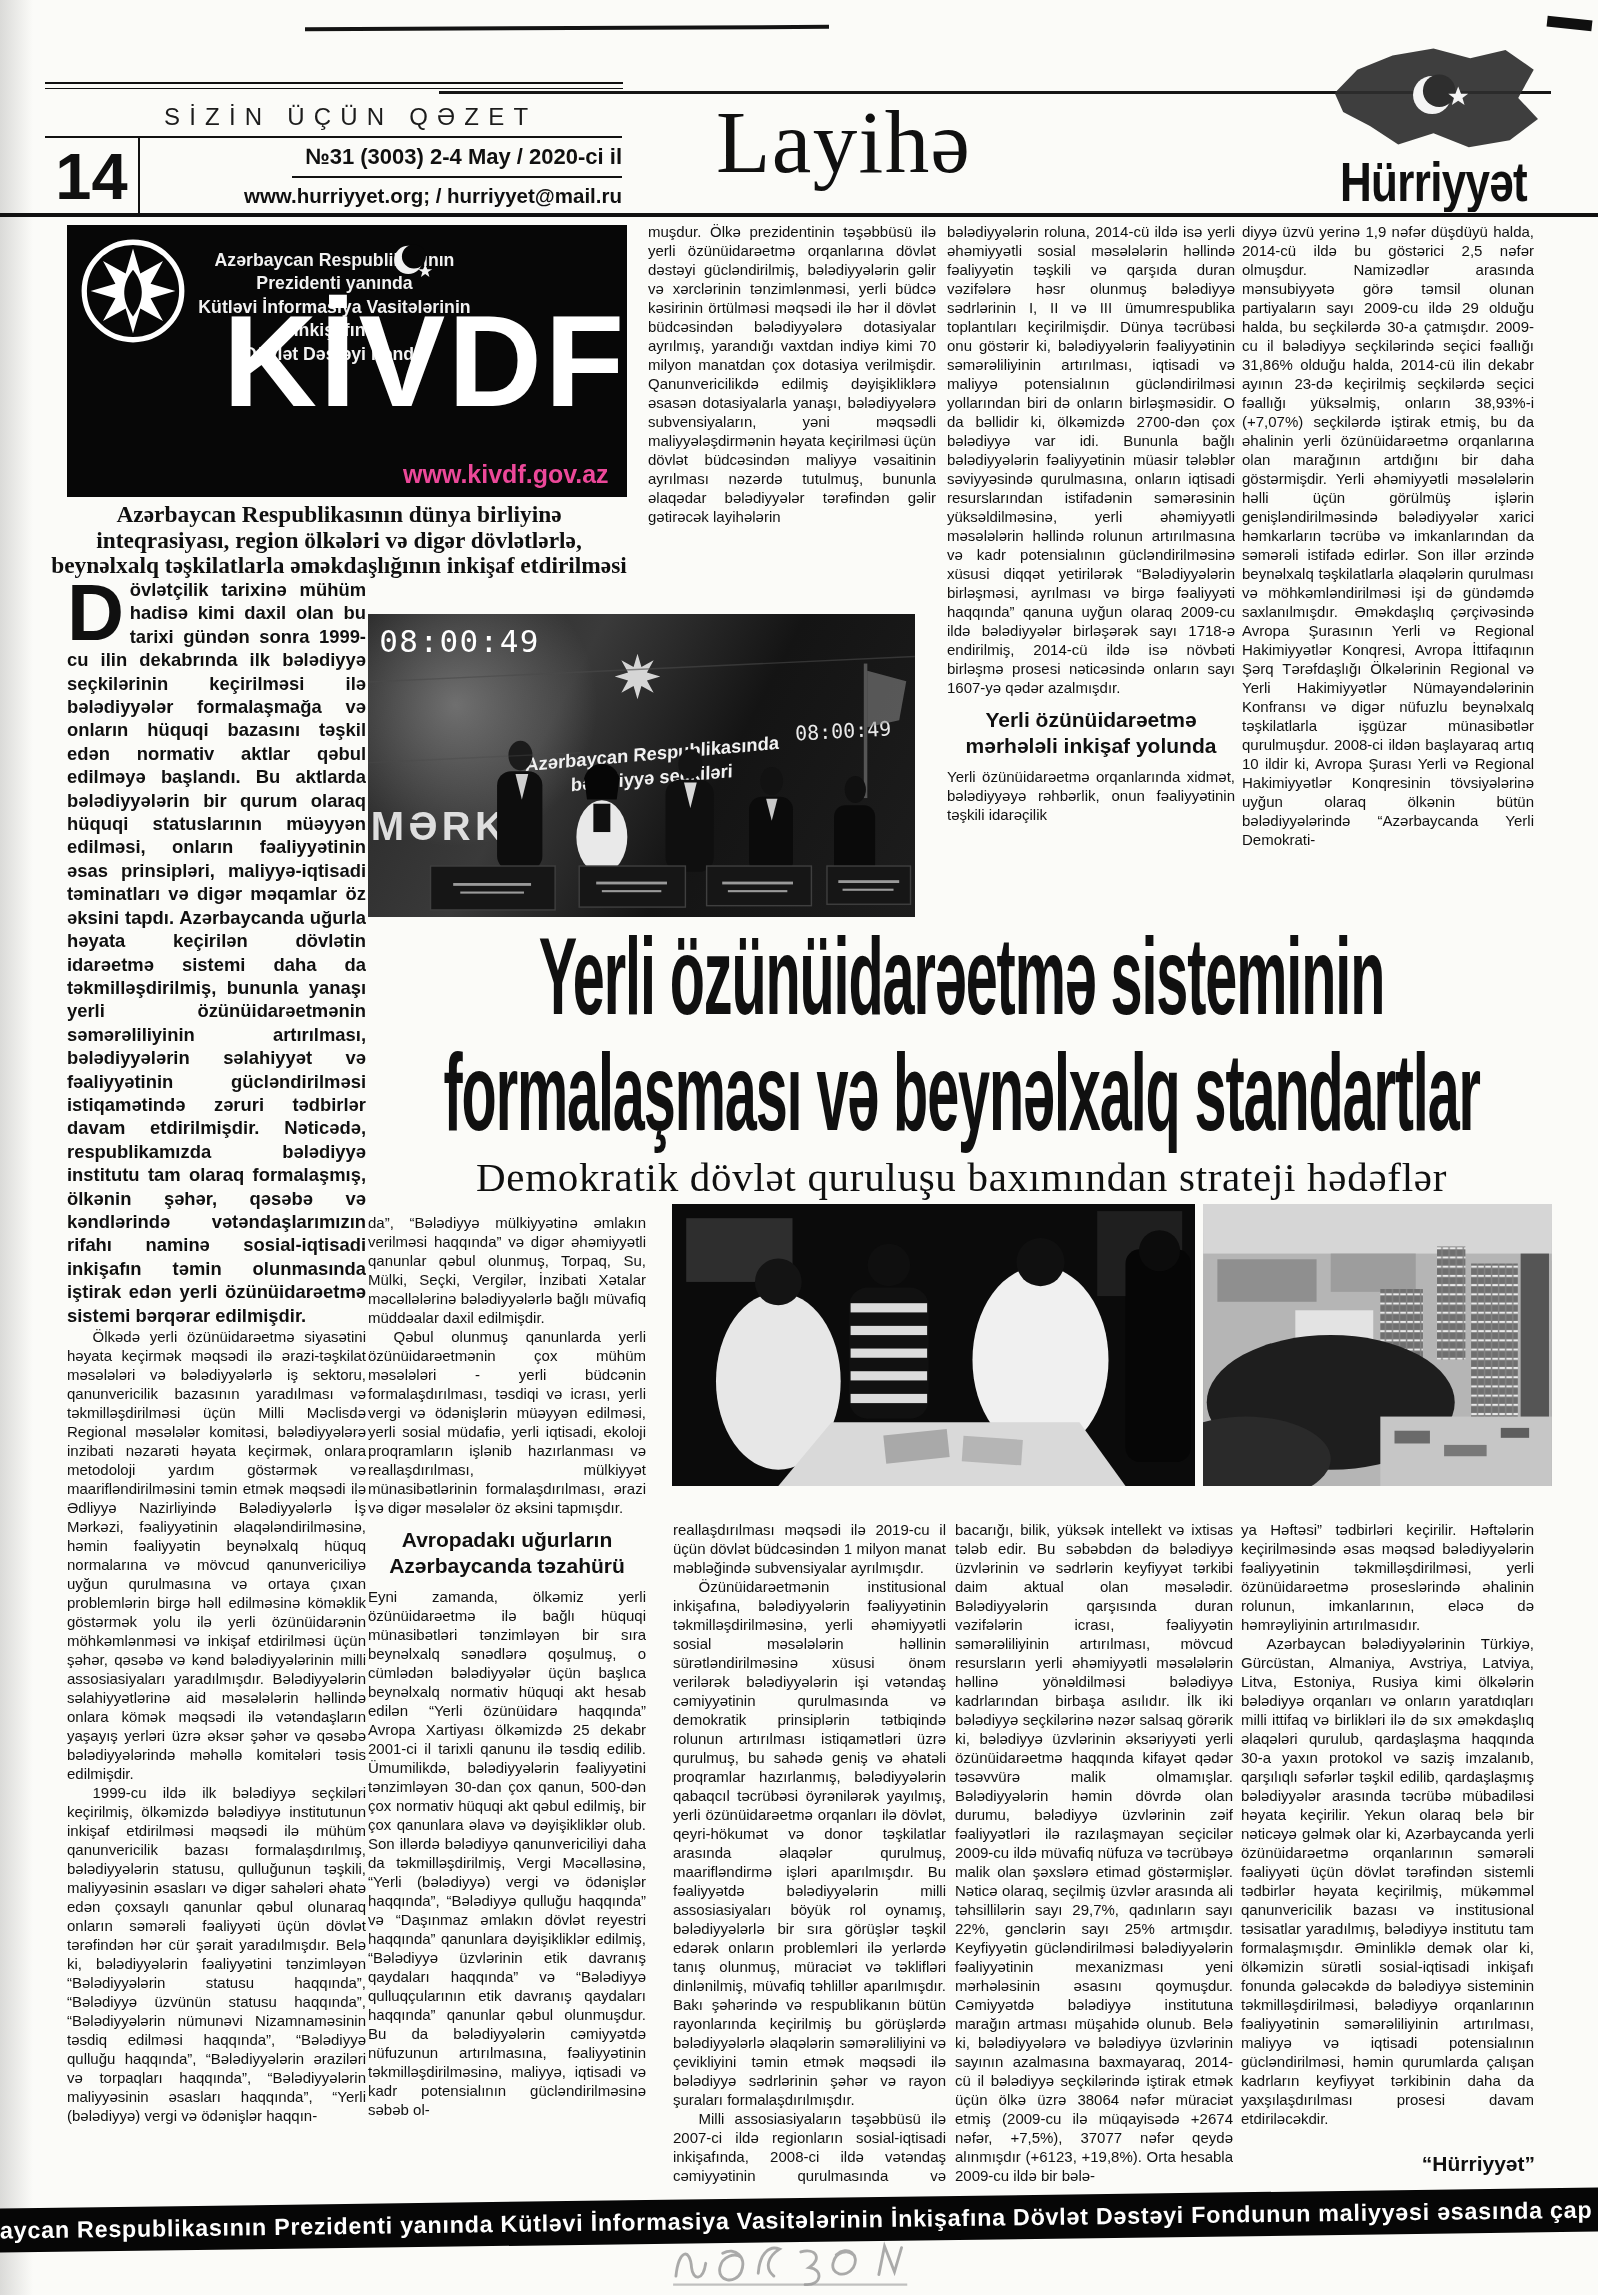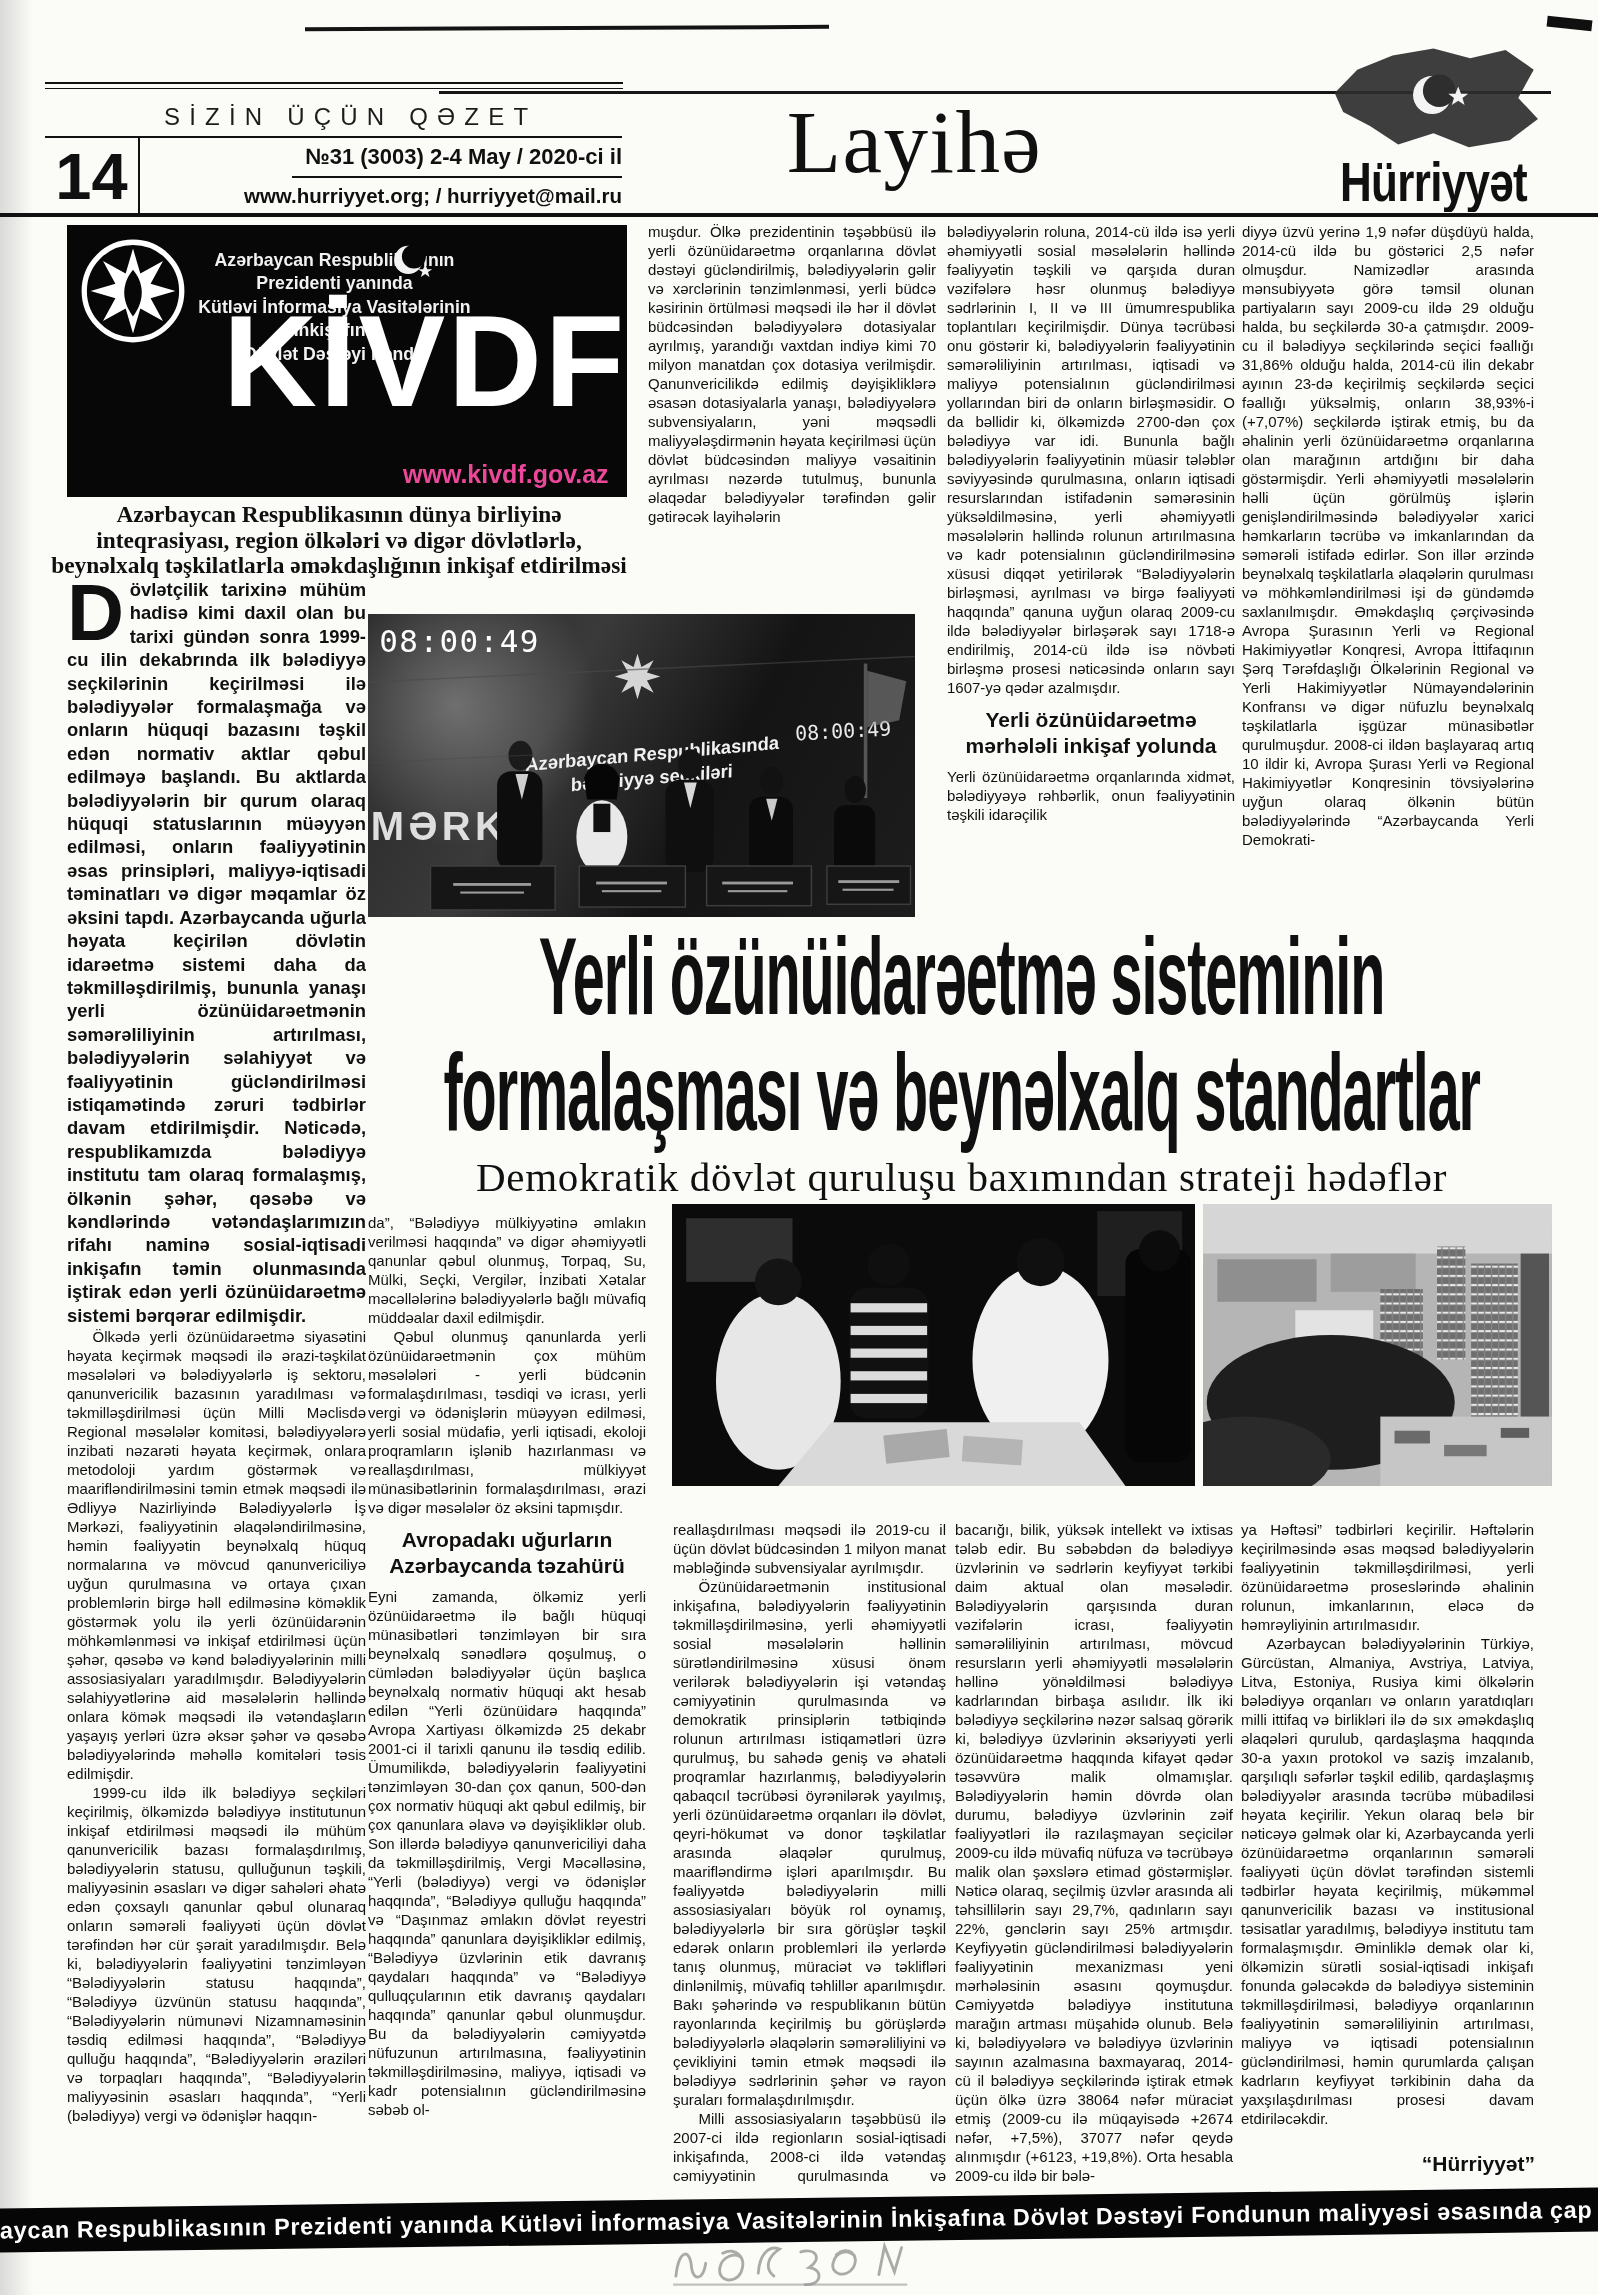--- a/index.html
+++ b/index.html
@@ -16,21 +16,21 @@
   .tagline{position:absolute;left:164px;top:103px;width:461px;font-size:24px;letter-spacing:9.2px;color:#1c1c1c;white-space:nowrap;}
   .rule-double{position:absolute;left:45px;top:82px;width:578px;height:7px;border-top:2.8px solid #111;border-bottom:1.4px solid #111;}
   .issue-strip{position:absolute;left:45px;top:136px;width:577px;height:79px;border-top:2.1px solid #111;display:flex;}
   .pageno{width:95px;border-right:2.8px solid #111;display:flex;align-items:center;justify-content:center;
           font-size:65px;font-weight:800;}
   .issue-lines{flex:1;display:flex;flex-direction:column;align-items:flex-end;}
   .issue-line{flex:1;display:flex;align-items:center;padding-left:12.8px;font-size:22px;font-weight:700;border-bottom:2.1px solid #111;}
   .contact-line{flex:1;display:flex;align-items:center;padding-left:12.8px;font-size:20.5px;font-weight:700;}
   .masthead-rule{position:absolute;left:0;top:213px;width:1598px;height:3.5px;background:#111;}
   .center-rule{position:absolute;left:439px;top:91px;width:1112px;height:2.8px;background:#161616;}
-  .layihe{position:absolute;left:716px;top:91px;width:397px;text-align:center;
+  .layihe{position:absolute;left:716px;top:91px;width:397px;
           font-family:"Liberation Serif","DejaVu Serif",serif;font-size:89px;font-weight:500;letter-spacing:1.4px;}
   .brand{position:absolute;left:1309px;top:40px;width:249px;height:173px;}
   .brand svg{position:absolute;left:18.4px;top:0;}
   .brand-name{position:absolute;left:0;bottom:0;width:100%;text-align:center;font-size:44px;font-weight:800;
               letter-spacing:-0.7px;transform:scaleY(1.25);transform-origin:bottom;}
 
   
   .kivdf-box{position:absolute;left:67px;top:225px;width:560px;height:272px;background:#070707;color:#fff;}
   .kivdf-emblem{position:absolute;left:12.8px;top:12.8px;}
   .fund-lines{position:absolute;left:126px;top:24px;width:283px;text-align:center;}

